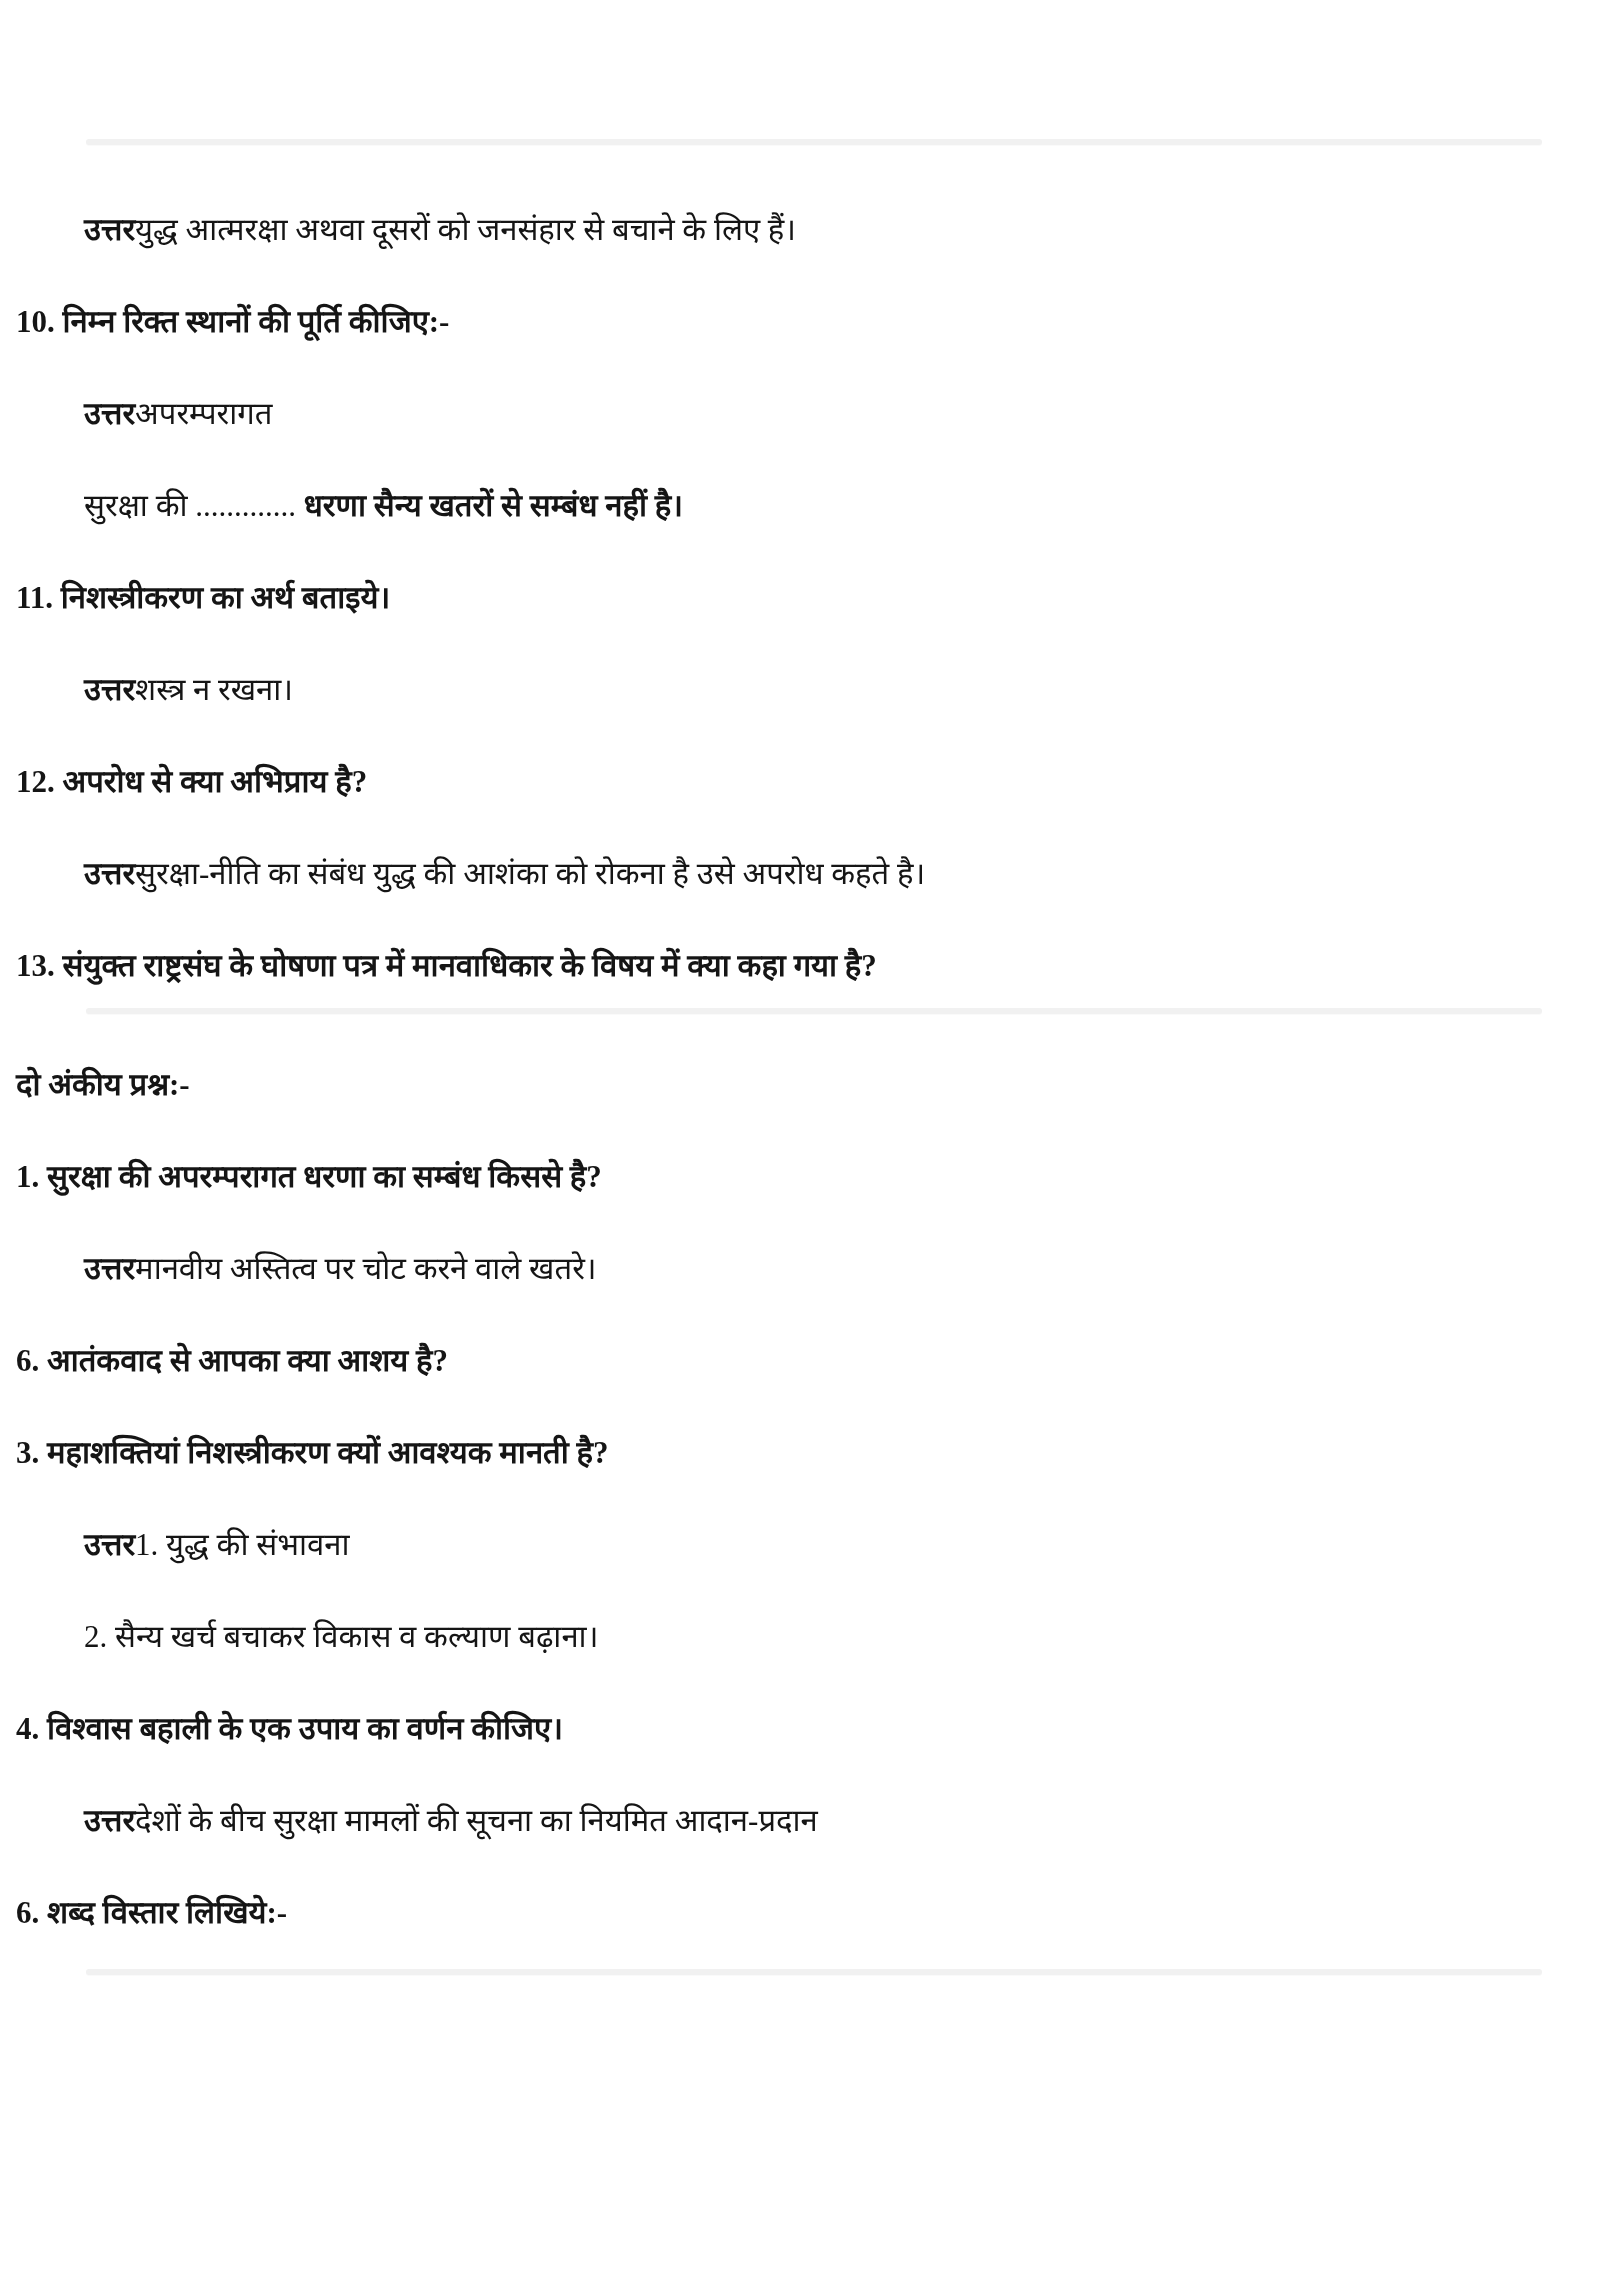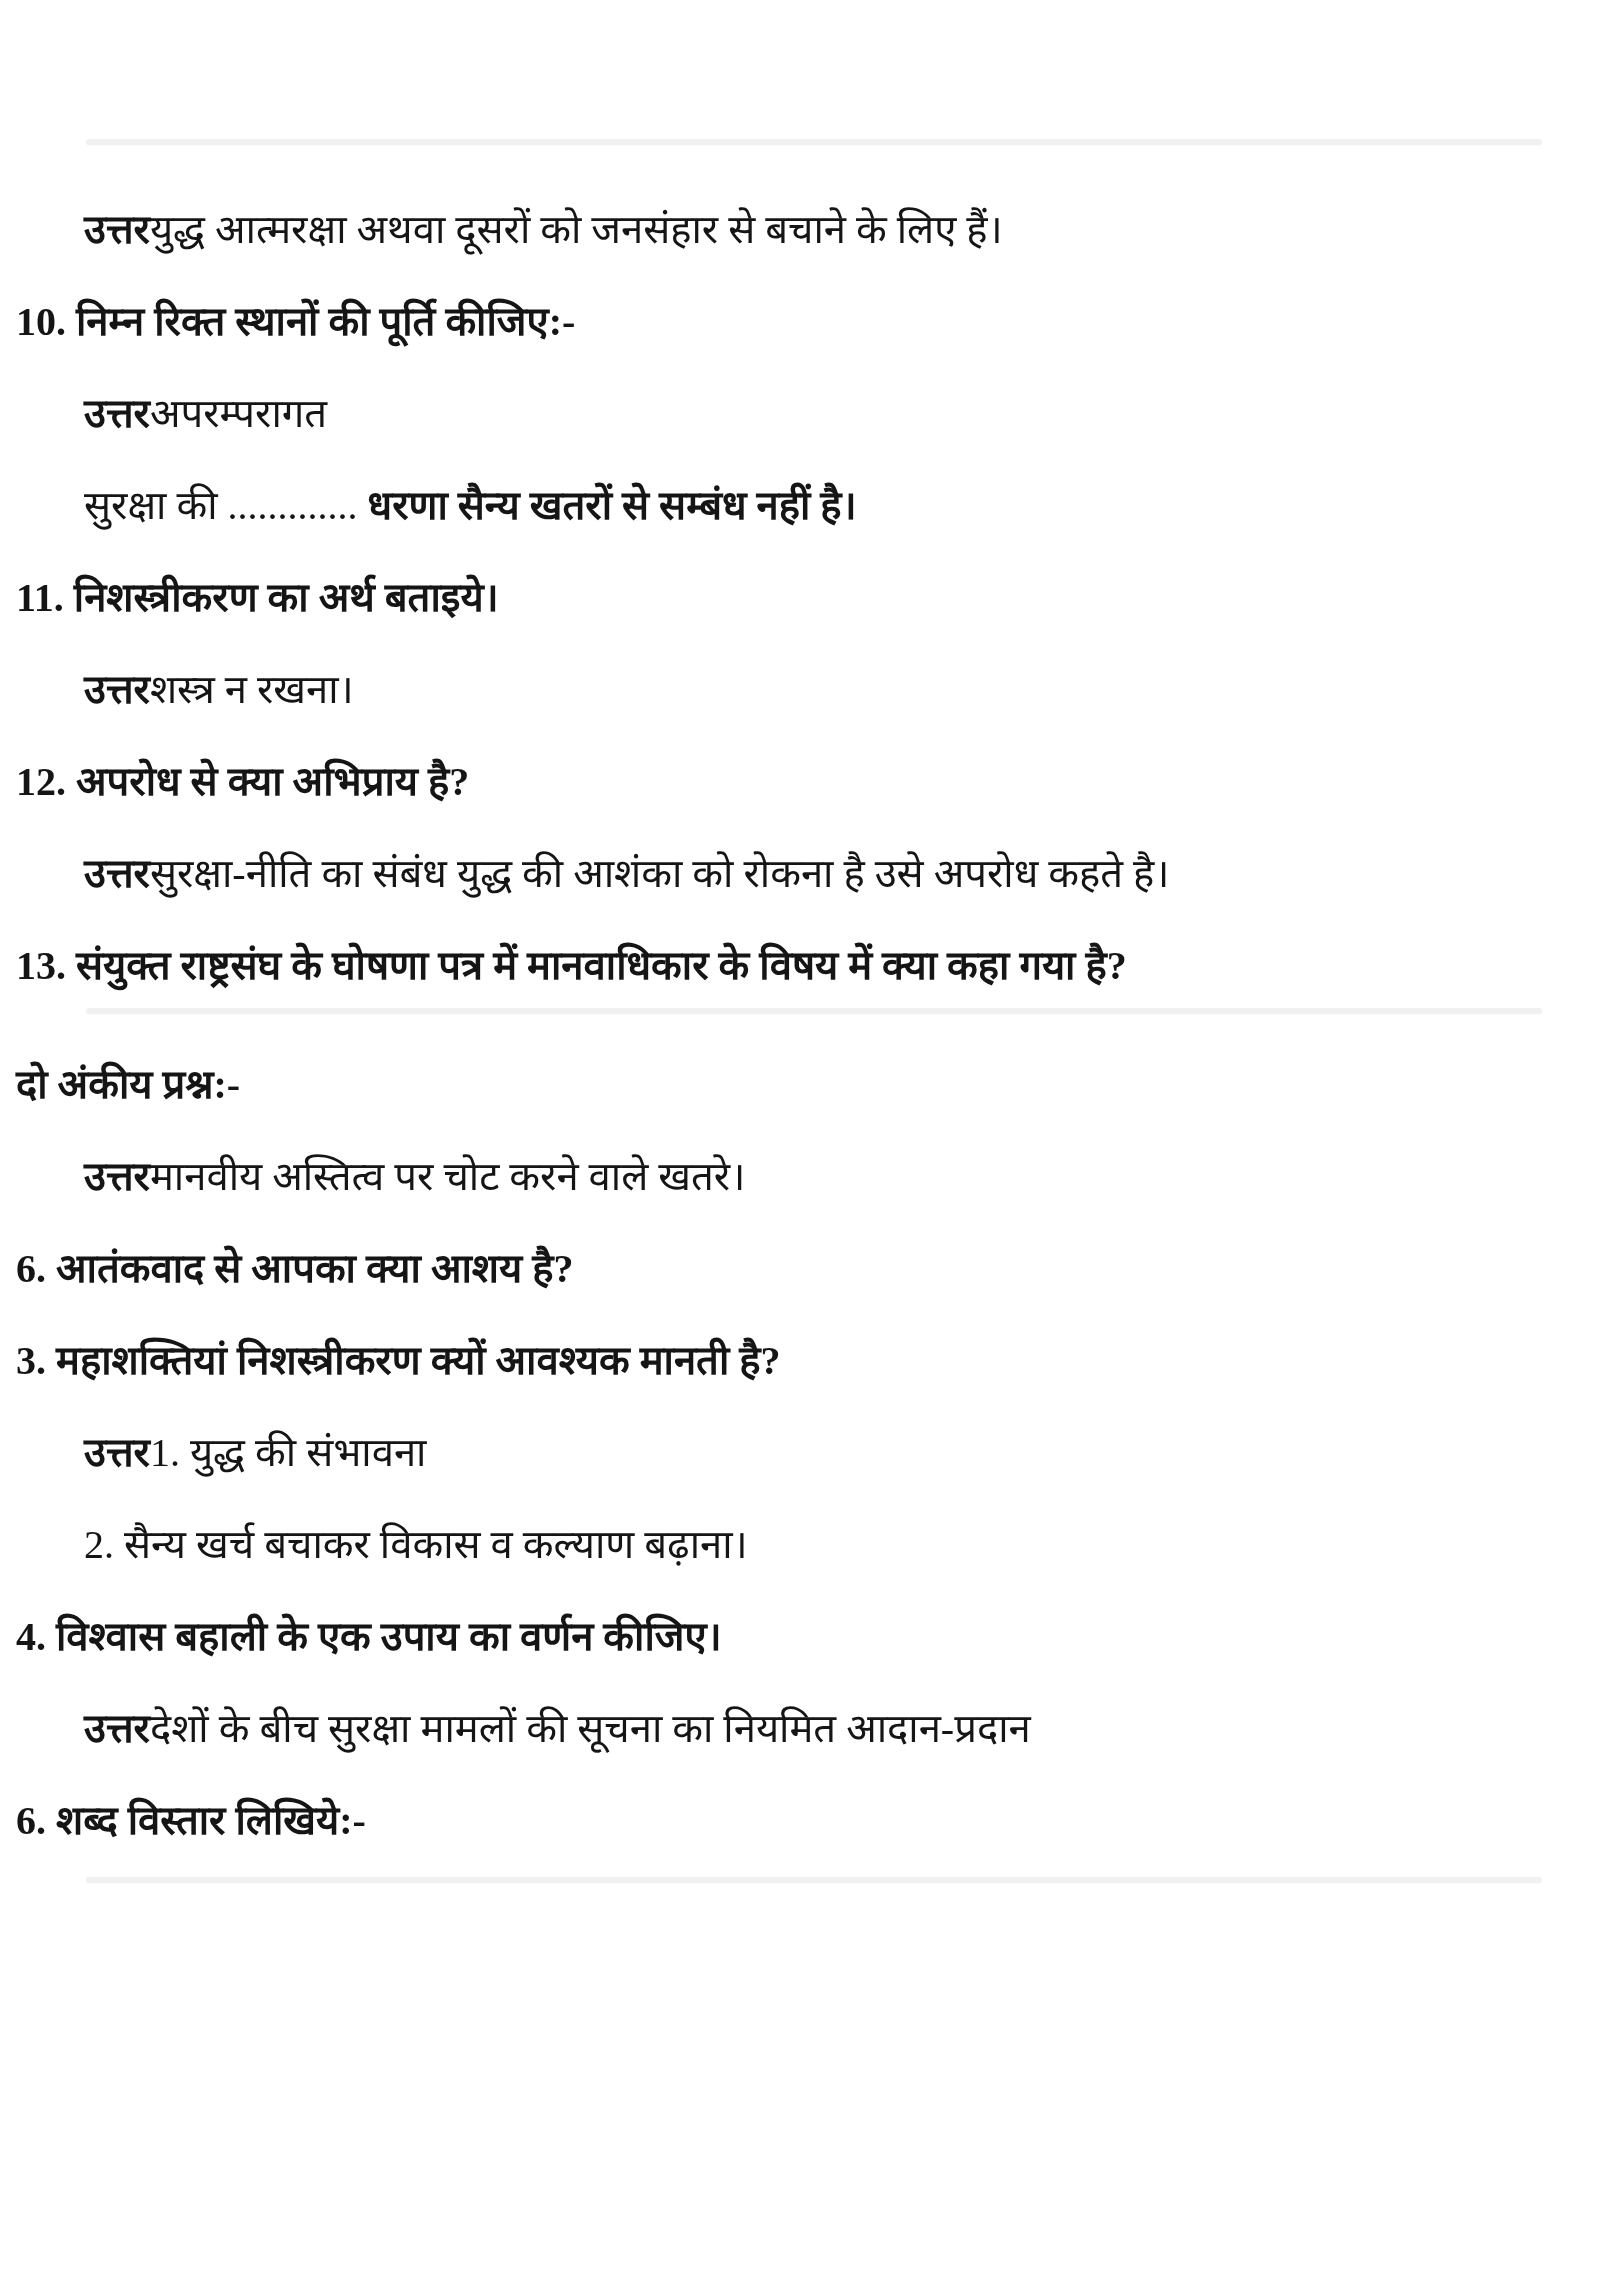--- a/index.html
+++ b/index.html
@@ -24,21 +24,21 @@
     background: #f1f1f1;
     border-radius: 2.9px;
     margin: 0 78px 0 86px;
     box-shadow: 0 1px 0 #fafafa;
   }
   .divider.top { margin-top: 139px; }
   .divider.mid { margin-top: 21.6px; }
   .divider.bottom { margin-top: 35px; }
   .content p {
     margin: 49px 88px 0 84px;
-    font-size: 40px;
+    font-size: 31px;
     line-height: 43px;
     font-weight: 400;
     white-space: pre-wrap;
   }
   .content p.first { margin-top: 63px; }
   .content p.q, .content p.heading { font-weight: 700; margin-left: 16px; }
   .content strong { font-weight: 700; }
 </style>
 </head>
 <body>
@@ -65,20 +65,21 @@
 
     <p><strong>उत्तर</strong><span>सुरक्षा-नीति का संबंध युद्ध की आशंका को रोकना है उसे अपरोध कहते है।</span></p>
 
     <p class="q">13. संयुक्त राष्ट्रसंघ के घोषणा पत्र में मानवाधिकार के विषय में क्या कहा गया है?</p>
 
 
     <div class="divider mid"></div>
 
     <p class="heading">दो अंकीय प्रश्न:-</p>
 
+    <p class="q">1. सुरक्षा की अपरम्परागत धरणा का सम्बंध किससे है?</p>
 
     <p><strong>उत्तर</strong><span>मानवीय अस्तित्व पर चोट करने वाले खतरे।</span></p>
 
     <p class="q">6. आतंकवाद से आपका क्या आशय है?</p>
 
 
     <p class="q">3. महाशक्तियां निशस्त्रीकरण क्यों आवश्यक मानती है?</p>
 
     <p><strong>उत्तर</strong><span>1. युद्ध की संभावना</span></p>
 

